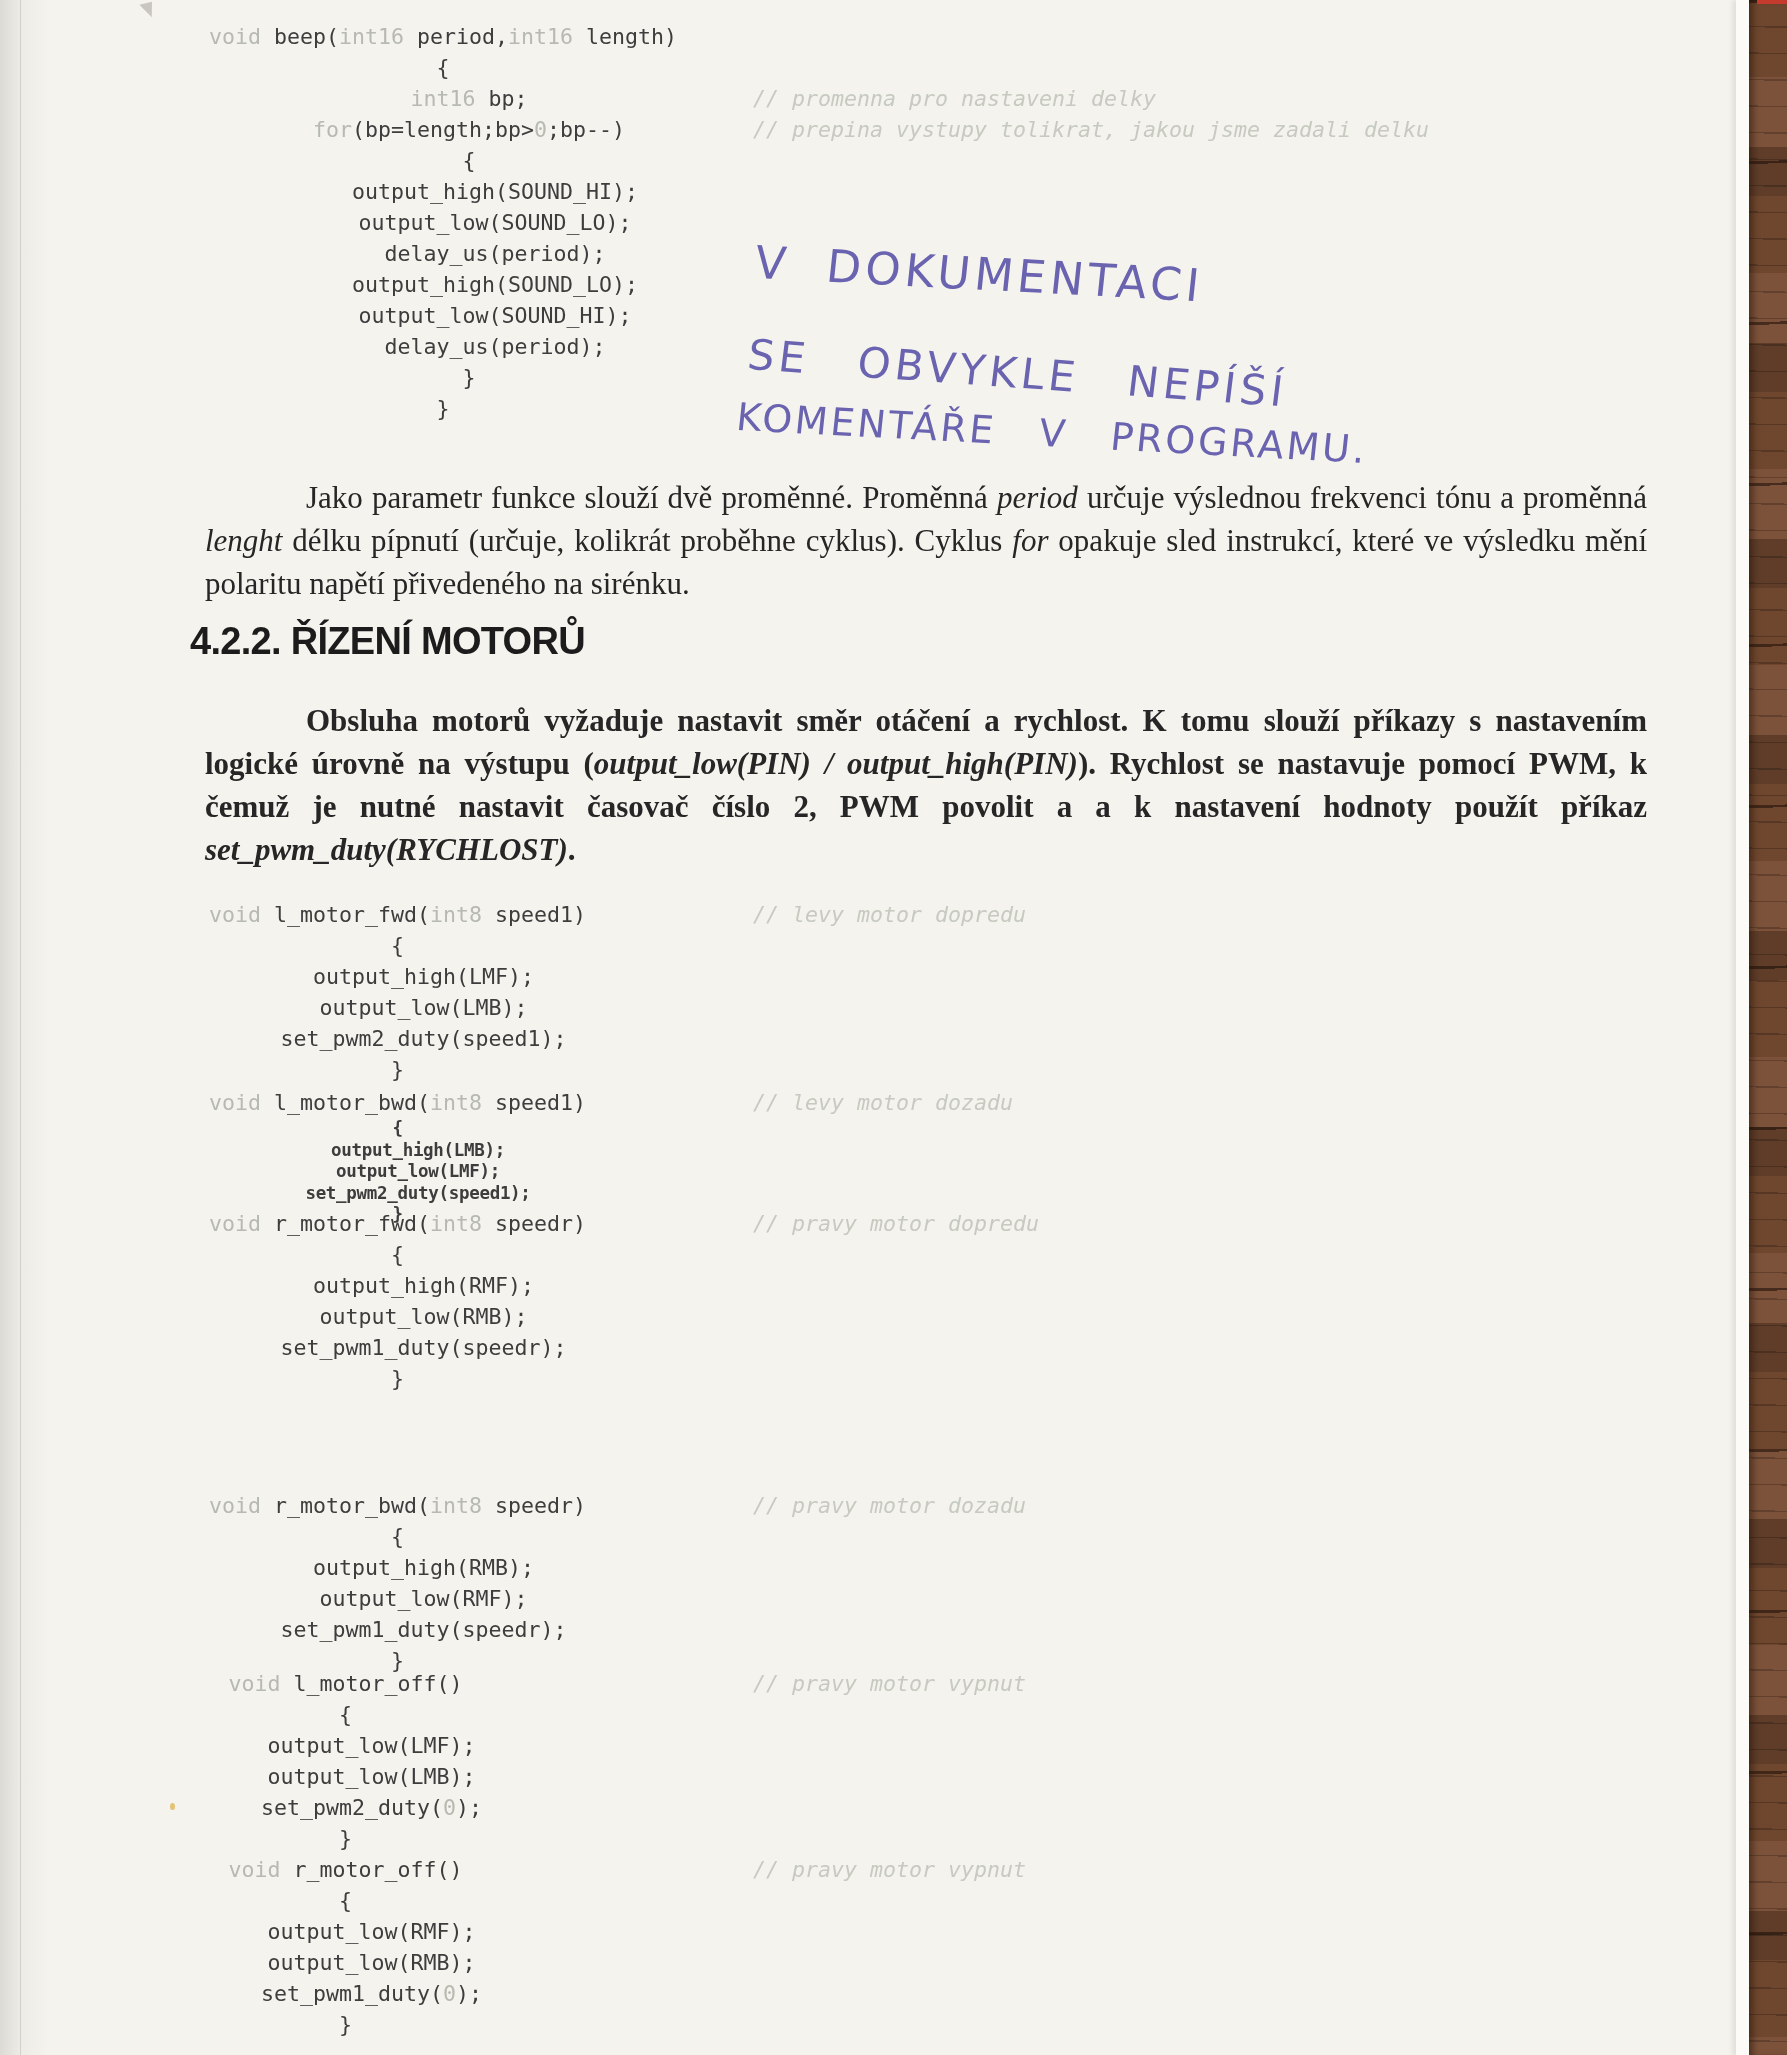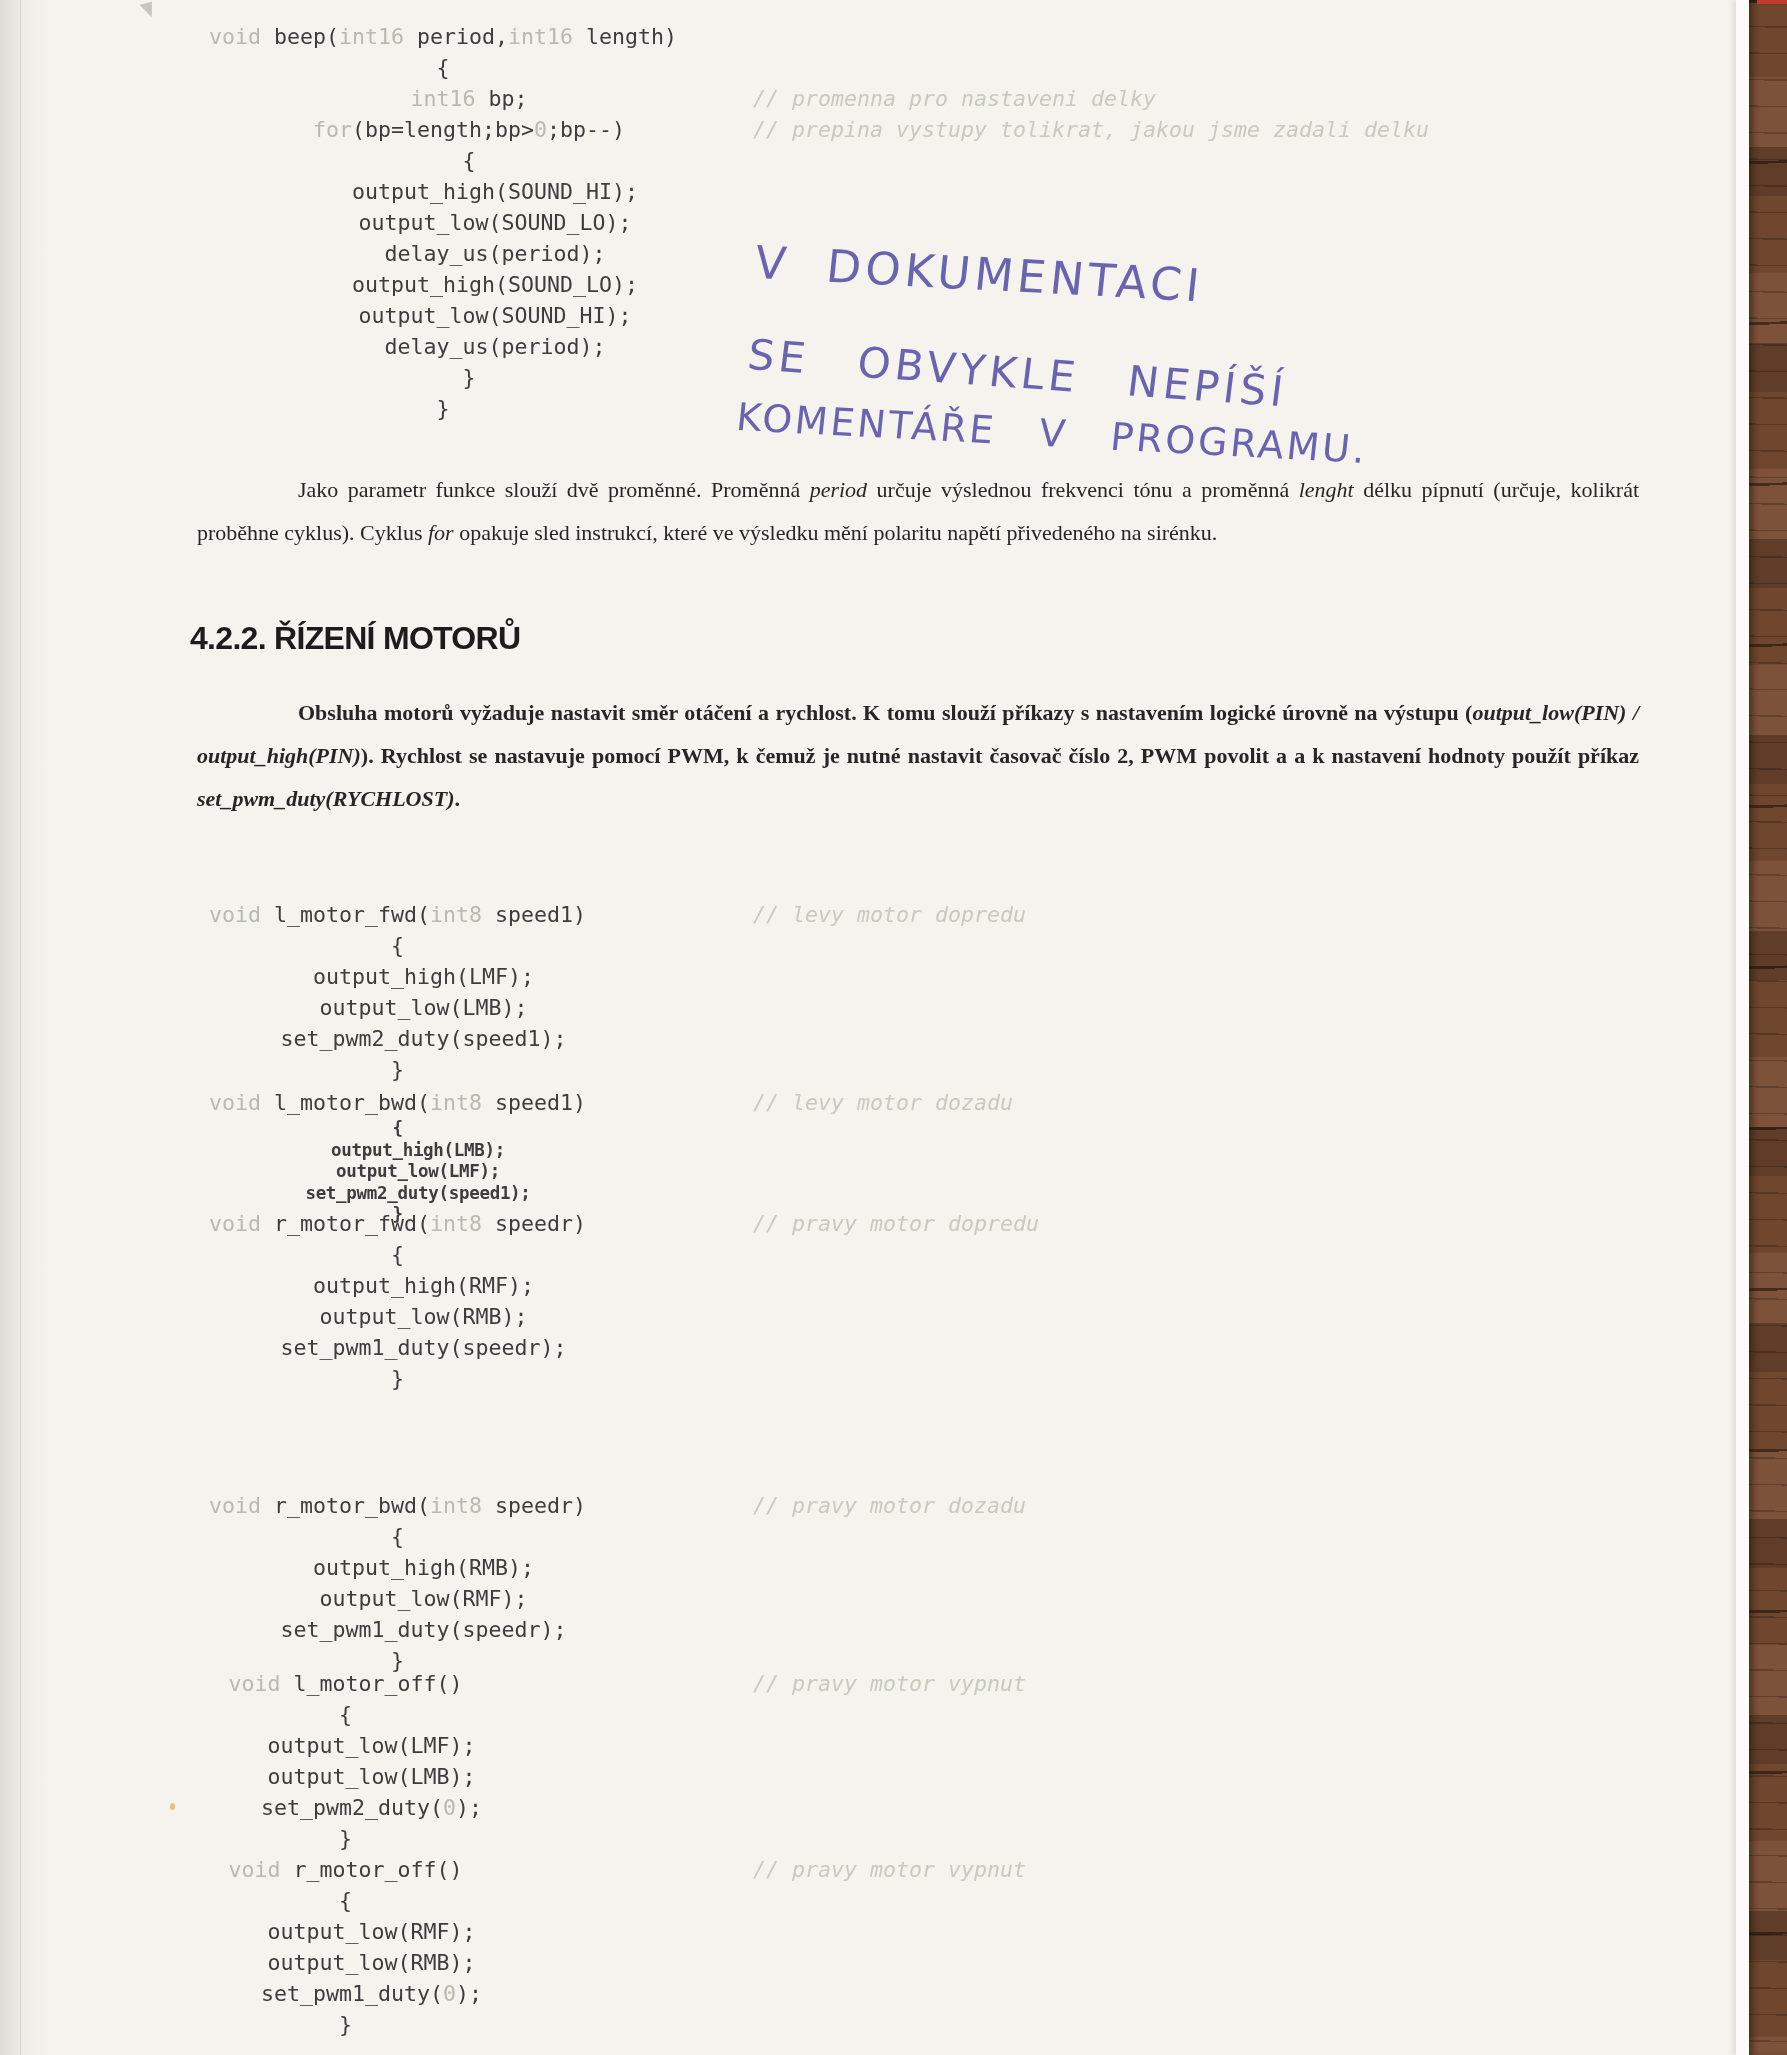--- a/index.html
+++ b/index.html
@@ -68,30 +68,30 @@
     position:absolute;font-family:"DejaVu Sans",sans-serif;color:var(--ink);
     transform-origin:left top;opacity:.92;white-space:nowrap;font-weight:400;
   }
   .n1{left:758px;top:236px;font-size:45px;letter-spacing:4.2px;word-spacing:18px;transform:rotate(3deg) skewX(-3deg);}
   .n2{left:751px;top:330px;font-size:42px;letter-spacing:4.2px;word-spacing:31px;transform:rotate(4deg) skewX(-3deg);}
   .n3{left:739px;top:395px;font-size:38px;letter-spacing:2.8px;word-spacing:28px;transform:rotate(3deg) skewX(-3deg);}
 
   
   .para{
     position:absolute;left:190px;width:1442px;
-    font-size:22px;line-height:43px;color:#262626;
-    text-align:justify;text-indent:101px;margin:7px;
+    font-size:31px;line-height:43px;color:#262626;
+    text-align:justify;text-indent:101px;margin:15px;
   }
   #para1{top:461px;}
   #para2{top:684px;font-weight:bold;}
   .it{font-style:italic;}
   .heading{
     position:absolute;left:190px;top:620px;margin:0;
     font-family:"Liberation Sans",sans-serif;font-weight:700;
-    font-size:32px;letter-spacing:-0.7px;color:#1c1c1c;white-space:nowrap;
+    font-size:38px;letter-spacing:-0.7px;color:#1c1c1c;white-space:nowrap;
   }
 </style>
 </head>
 <body>
 
 <div class="edge-left"></div>
 <div class="stray-arrow"></div>
 <div class="stray-dot"></div>
 
 <section class="code" id="cb-beep"><div class="code-line"><span class="kw">void</span> beep(<span class="kw">int16</span> period,<span class="kw">int16</span> length)</div><div class="code-line">{</div><div class="code-line">    <span class="kw">int16</span> bp;<span class="cmt">// promenna pro nastaveni delky</span></div><div class="code-line">    <span class="kw">for</span>(bp=length;bp&gt;<span class="kw">0</span>;bp--)<span class="cmt">// prepina vystupy tolikrat, jakou jsme zadali delku</span></div><div class="code-line">    {</div><div class="code-line">        output_high(SOUND_HI);</div><div class="code-line">        output_low(SOUND_LO);</div><div class="code-line">        delay_us(period);</div><div class="code-line">        output_high(SOUND_LO);</div><div class="code-line">        output_low(SOUND_HI);</div><div class="code-line">        delay_us(period);</div><div class="code-line">    }</div><div class="code-line">}</div></section>

